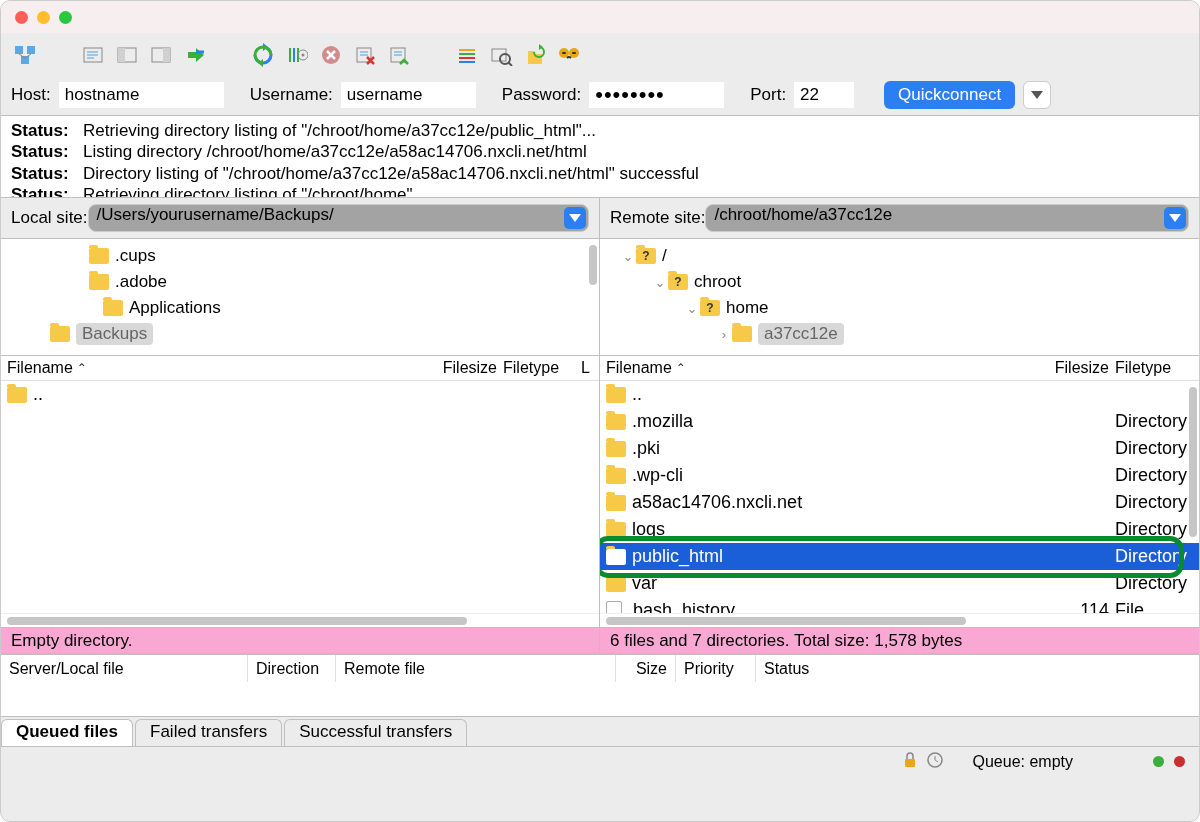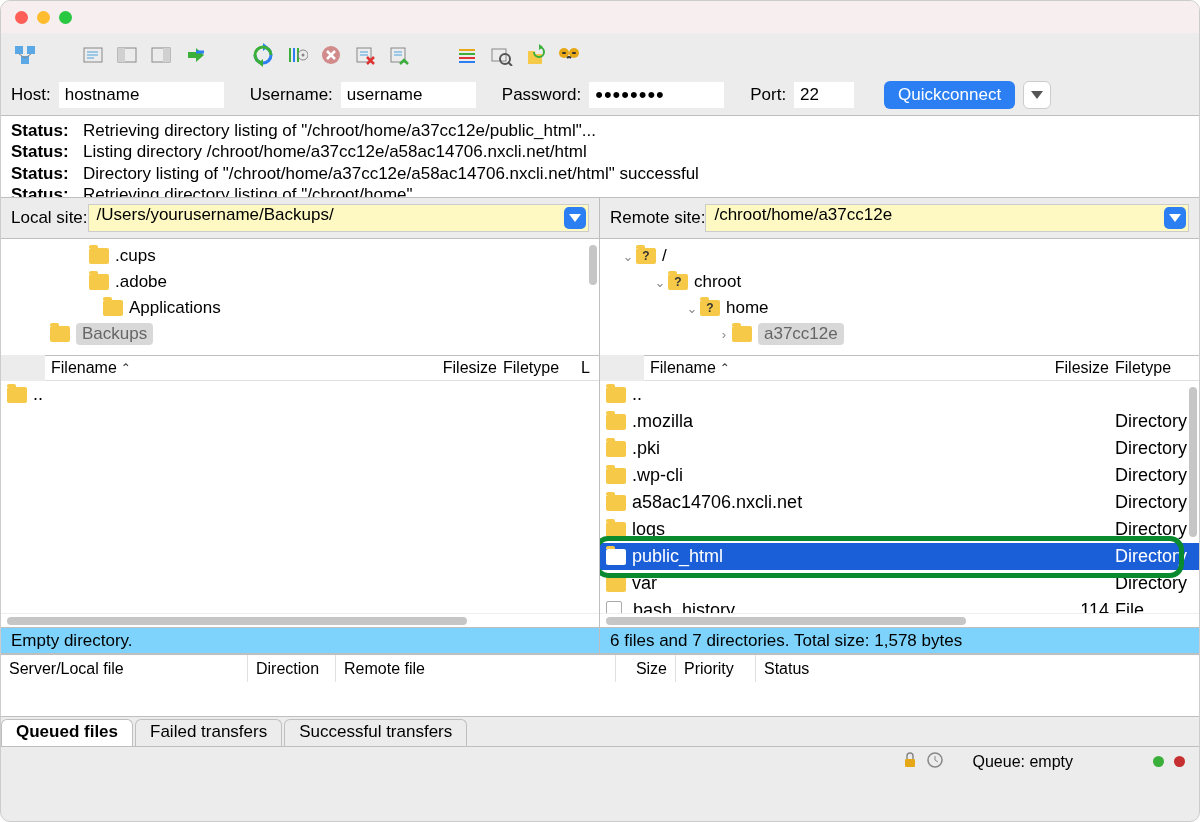--- a/index.html
+++ b/index.html
@@ -17,43 +17,43 @@
 .qc-host { width: 165px; } .qc-user { width: 135px; } .qc-pass { width: 135px; font-size: 22px; letter-spacing: 1px; } .qc-port { width: 60px; }
 .qc-btn { background: #2c7ff2; color: #fff; border: none; border-radius: 6px; height: 28px; padding: 0 14px; font-size: 17px; cursor: pointer; }
 .qc-drop { width: 28px; height: 28px; background: #fff; border: 1px solid #ccc; border-radius: 6px; display: flex; align-items: center; justify-content: center; }
 .log { background: #fff; border-bottom: 1px solid #bfbfbf; padding: 4px 10px; font-size: 17px; line-height: 1.25; height: 82px; overflow: hidden; }
 .log-row { display: flex; }
 .log-label { width: 72px; flex-shrink: 0; font-weight: bold; }
 .sites { display: flex; border-bottom: 1px solid #bfbfbf; }
 .site-half { width: 50%; display: flex; flex-direction: column; }
 .site-half.left { border-right: 1px solid #bfbfbf; }
 .site-path { display: flex; align-items: center; padding: 6px 10px; background: #ececec; border-bottom: 1px solid #bfbfbf; }
-.path-input { flex: 1; background: #fef9c3; border: 1px solid #ccc; border-radius: 0; height: 28px; padding: 0 8px; font-size: 17px; position: relative; }
+.path-input { flex: 1; background: #a3a3a3; border: 1px solid #ccc; border-radius: 8px; height: 28px; padding: 0 8px; font-size: 17px; position: relative; }
 .path-chev { position: absolute; right: 2px; top: 2px; width: 22px; height: 22px; background: #2c7ff2; border-radius: 5px; display: flex; align-items: center; justify-content: center; }
 .tree { background: #fff; height: 116px; overflow-y: auto; position: relative; padding: 4px 0; }
 .tree-scrollbar { position: absolute; right: 2px; top: 6px; width: 8px; height: 40px; background: #c6c6c6; border-radius: 4px; }
 .tree-row { display: flex; align-items: center; height: 26px; font-size: 17px; }
 .tree-row .disc { width: 16px; text-align: center; color: #888; font-size: 13px; }
 .folder-icon { width: 20px; height: 16px; background: #f7c948; border-radius: 2px; margin-right: 6px; position: relative; }
 .folder-icon::before { content: ""; position: absolute; top: -3px; left: 0; width: 9px; height: 3px; background: #f7c948; border-radius: 2px 2px 0 0; }
 .folder-q { width: 20px; height: 16px; background: #f7c948; border-radius: 2px; margin-right: 6px; position: relative; display:flex; align-items:center; justify-content:center; font-size:12px; font-weight:bold; color:#333; }
 .folder-q::before { content: ""; position: absolute; top: -3px; left: 0; width: 9px; height: 3px; background: #f7c948; border-radius: 2px 2px 0 0; }
 .sel-bg { background: #d8d8d8; border-radius: 4px; padding: 1px 6px; color: #666; }
-.list-header { display: flex; background: #fff; border-top: 1px solid #bfbfbf; border-bottom: 1px solid #e0e0e0; height: 26px; align-items: center; font-size: 16px; padding: 0 6px; margin-left: 44px; }
+.list-header { display: flex; background: #fff; border-top: 1px solid #bfbfbf; border-bottom: 1px solid #e0e0e0; height: 26px; align-items: center; font-size: 16px; padding: 0 6px; }
 .lh-name { flex: 1; display: flex; align-items: center; }
 .lh-size { width: 70px; text-align: right; padding-right: 6px; }
 .lh-type { width: 78px; }
 .sort-caret { font-size: 12px; margin-left: 4px; color: #333; }
 .list-body { background: #fff; height: 232px; overflow: hidden; position: relative; font-size: 18px; }
 .list-row { display: flex; align-items: center; height: 27px; padding: 0 6px; }
 .list-row.selected { background: #1b5fd8; color: #fff; }
 .green-ring { position: absolute; border: 5px solid #0a8a2f; border-radius: 14px; pointer-events: none; z-index: 5; }
 .hl-scroll { height: 14px; background: #fff; border-top: 1px solid #eee; position: relative; }
 .hl-scroll .thumb { position: absolute; top: 3px; height: 8px; background: #c6c6c6; border-radius: 4px; }
-.status-line { height: 26px; background: #7dd3fc; border-top: 1px solid #bfbfbf; padding: 2px 10px; font-size: 17px; display: flex; align-items: center; }
+.status-line { height: 26px; background: #f9a8d4; border-top: 1px solid #bfbfbf; padding: 2px 10px; font-size: 17px; display: flex; align-items: center; }
 .transfer-header { display: flex; background: #fff; border-top: 1px solid #bfbfbf; height: 28px; align-items: center; font-size: 16px; }
 .th-col { padding: 0 8px; border-right: 1px solid #e0e0e0; height: 100%; display: flex; align-items: center; }
 .transfer-body { background: #fff; height: 34px; }
 .tabs { display: flex; background: #ececec; border-top: 1px solid #bfbfbf; height: 30px; }
 .tab { padding: 2px 14px; font-size: 17px; border: 1px solid #bfbfbf; border-bottom: none; margin-top: 2px; background: #ececec; border-radius: 6px 6px 0 0; margin-right: 2px; text-align: right; }
 .tab.active { background: #fff; font-weight: bold; }
 .footer { height: 30px; background: #ececec; border-top: 1px solid #bfbfbf; display: flex; align-items: center; justify-content: flex-end; padding: 0 14px; gap: 10px; font-size: 16px; }
 .ftr-dot { width: 11px; height: 11px; border-radius: 50%; }
 .file-icon { width: 16px; height: 20px; background: #fff; border: 1px solid #aaa; border-radius: 2px; margin-right: 6px; }
 .vscroll { position:absolute; right:2px; top:6px; width:8px; background:#c6c6c6; border-radius:4px; }

